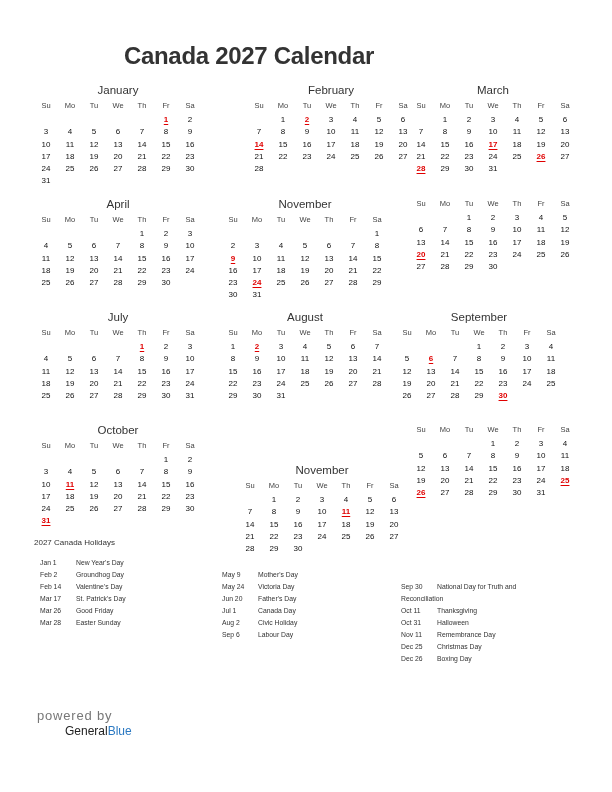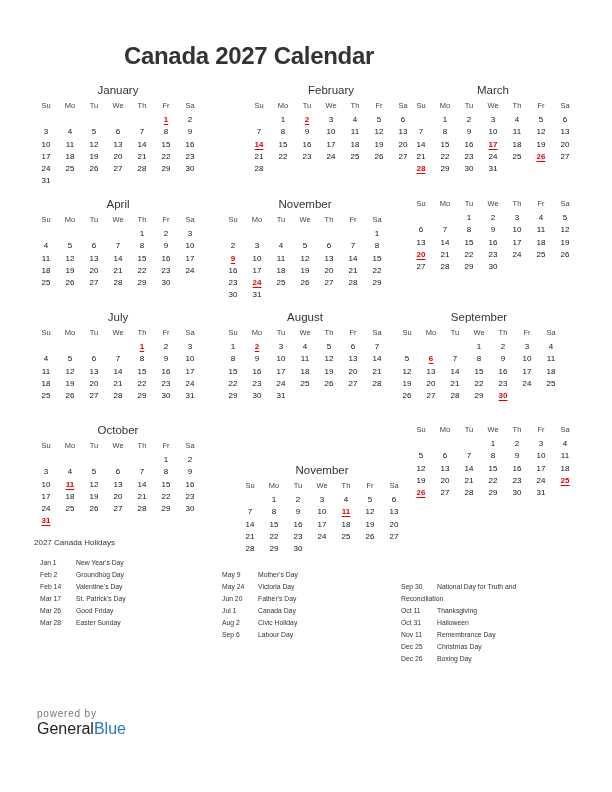--- a/index.html
+++ b/index.html
@@ -13,22 +13,22 @@
   .dow { font-size:7.5px; color:#444; text-align:center; height:16px; line-height:16px; }
   .day { font-size:8px; color:#111; text-align:center; height:12.3px; line-height:12.3px; }
   .day.holiday { color:#e00000; font-weight:bold; text-decoration:underline; text-decoration-thickness:1px; text-underline-offset:2px; }
   .hol-title { position:absolute; left:34px; top:538px; font-size:8px; color:#333;text-align:right; }
   .hol-col { position:absolute; }
   .hol-row { display:flex; font-size:6.8px; color:#333; height:12px; line-height:12px; }
   .hol-date { width:36px; }
   .hol-name { width:150px; }
   .hol-wrap { font-size:6.8px; color:#333; height:12px; line-height:12px; }
   .footer { position:absolute; left:37px; top:708px; }
-  .powered { font-size:10px; color:#777; letter-spacing:0.8px; }
-  .brand { font-size:16px; color:#222; margin-top:1px; }
+  .powered { font-size:13px; color:#777; letter-spacing:0.8px; }
+  .brand { font-size:12px; color:#222; margin-top:1px;margin-left:28px; }
   .brand .blue { color:#2b79c2; }
 </style>
 </head>
 <body>
 
 <div class="title">Canada 2027 Calendar</div>
 
 <div id="months">
     <div class="month" style="left: 34px; top: 82px;">
       <div class="month-name">January</div>

